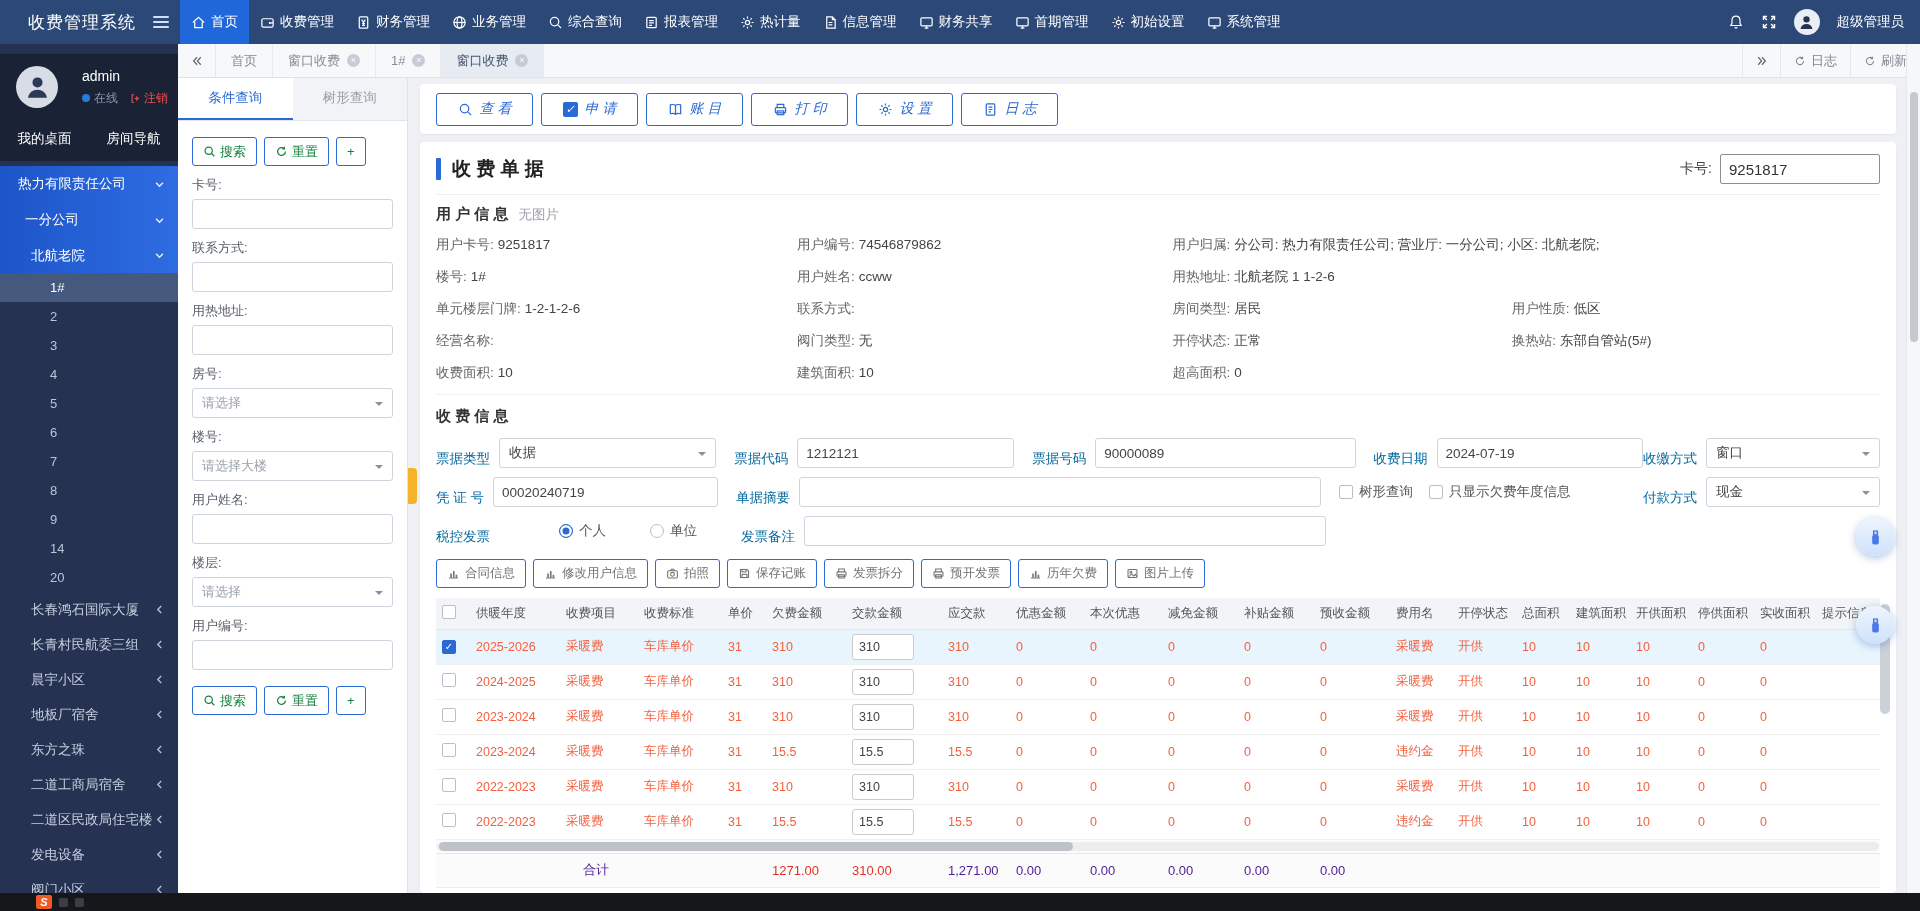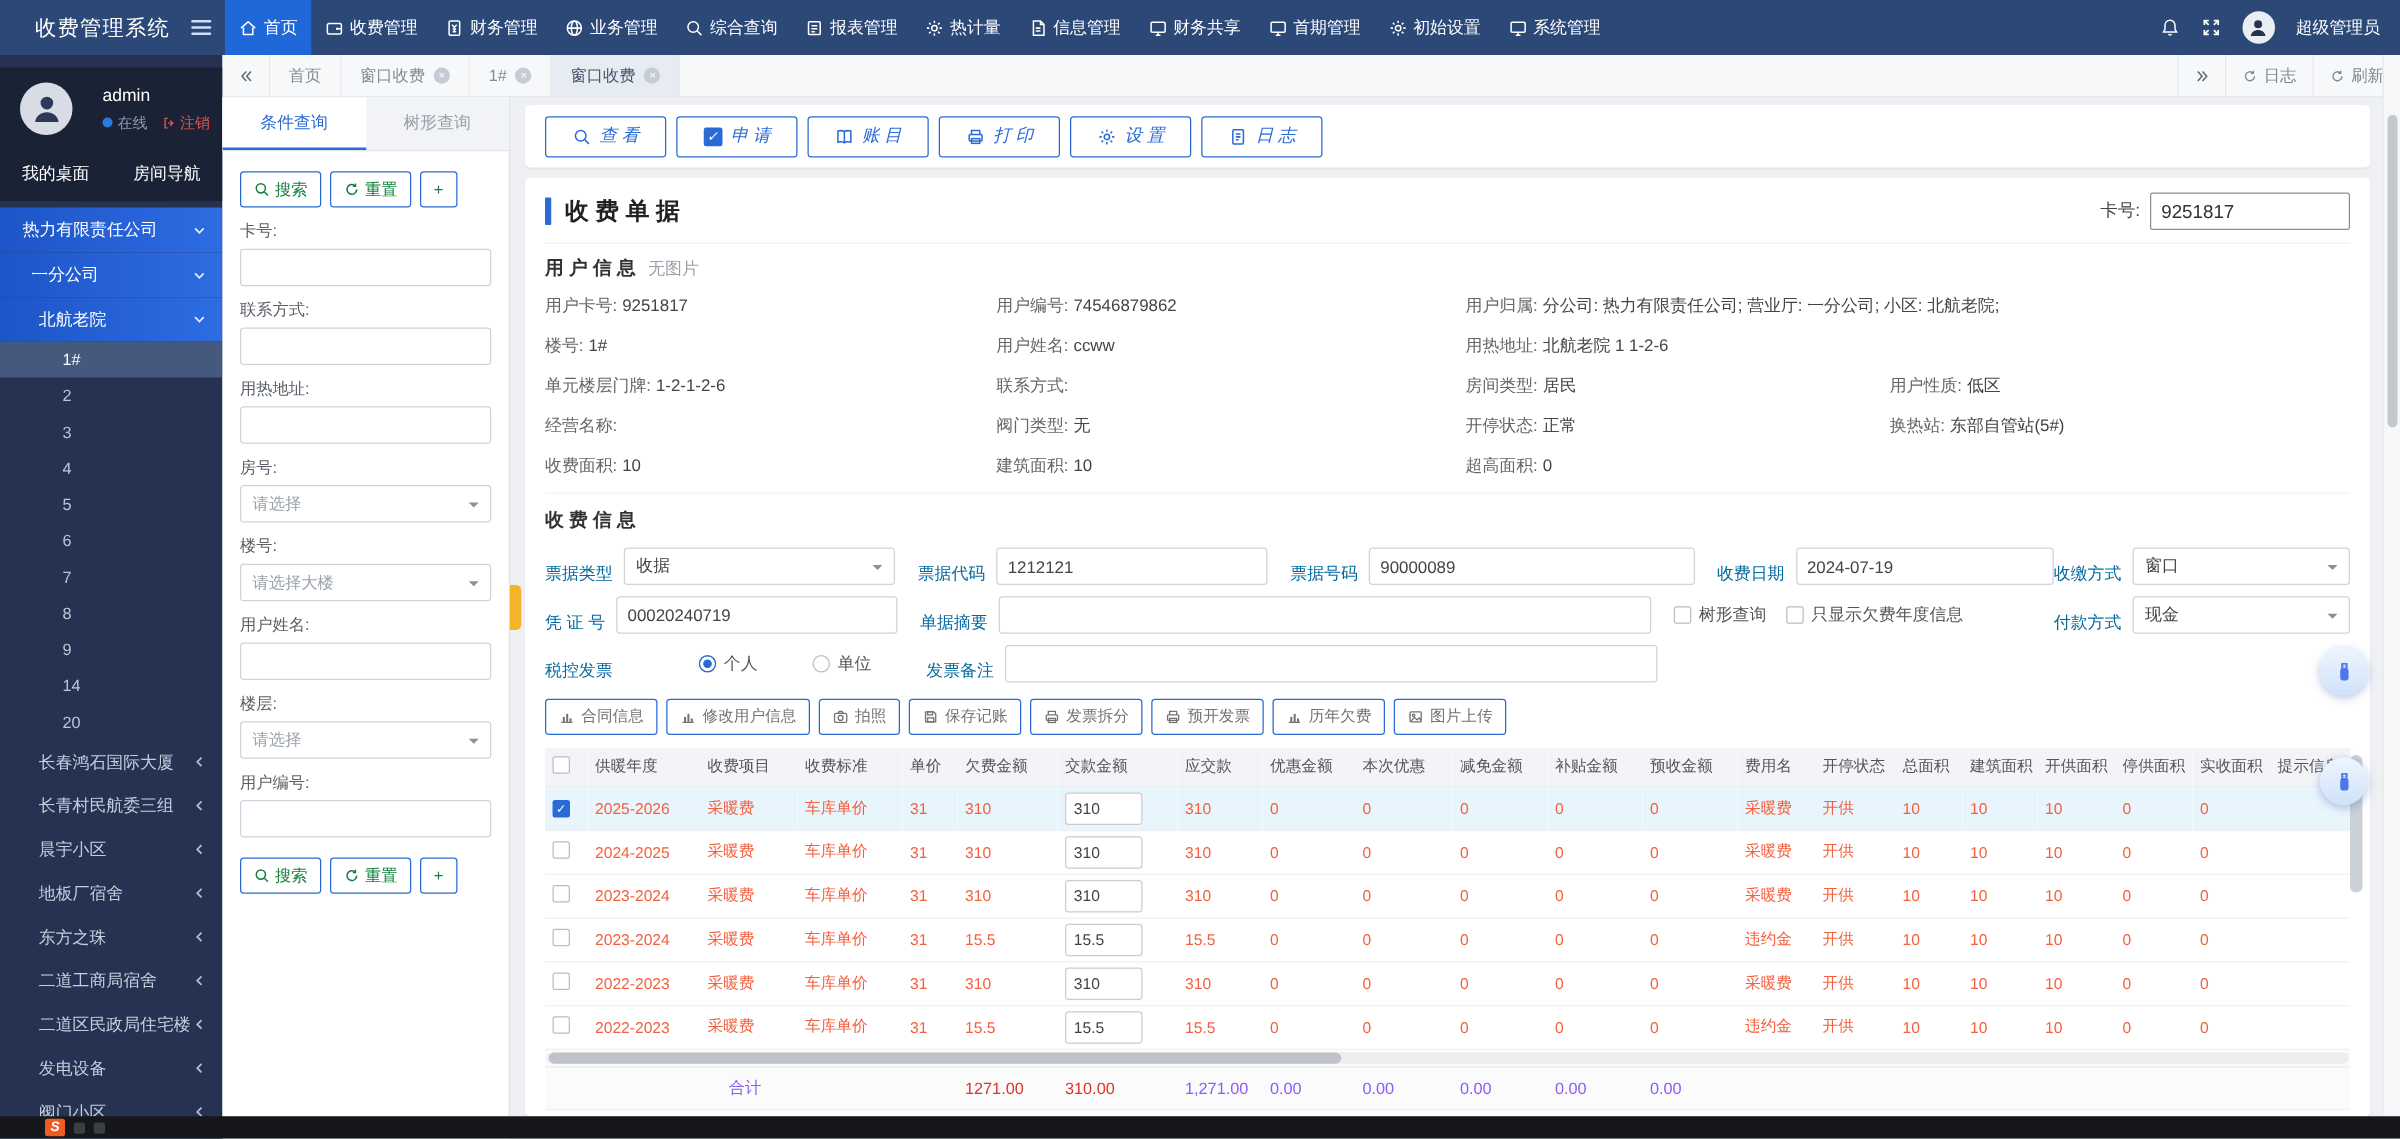--- a/index.html
+++ b/index.html
@@ -124,21 +124,21 @@
   .btn-md svg { width:13px; height:13px; }
 
   table.fee-table { border-collapse:collapse; table-layout:fixed; width:1444px; font-size:12.5px; }
   .fee-table th { background:#f2f4f7; color:#555; font-weight:normal; height:31px; text-align:left; padding:0 6px; white-space:nowrap; border-bottom:1px solid #e4e7ec; overflow:hidden; }
   .fee-table td { height:35px; padding:0 6px; color:#f4603f; border-bottom:1px solid #f0f0f0; white-space:nowrap; overflow:hidden; }
   .fee-table tr.checked td { background:#e8f5fd; }
   .pay-input { width:62px; height:26px; border:1px solid #ccc; border-radius:3px; padding:0 6px; font-size:12.5px; color:#444; background:#fff; }
   tr.scroll-row td { height:13px; background:#fafbfc; padding:2px 1px; border-bottom:none; }
   .hscroll { height:9px; background:#ededed; border-radius:5px; position:relative; }
   .hscroll .hthumb { position:absolute; left:2px; top:0; height:9px; width:44%; background:#bfc3c9; border-radius:5px; }
-  tr.total-row td { background:#fbfbfc; color:#8b5cf6; height:34px; border-top:1px solid #e8e8e8; border-bottom:1px solid #eee; font-size:13px; }
+  tr.total-row td { background:#fbfbfc; color:#4c1d95; height:34px; border-top:1px solid #e8e8e8; border-bottom:1px solid #eee; font-size:13px; }
   td.total-label { text-align:center; }
   .red { color:#e03225 !important; }
 
   .table-vscroll { position:absolute; right:6px; top:462px; width:10px; height:110px; background:#ccd0d7; border-radius:5px; }
 
   
   .float-btn { position:absolute; right:26px; width:38px; height:38px; border-radius:50%; background:linear-gradient(#eef5ff,#cfe2fa); box-shadow:0 2px 8px rgba(60,100,180,.4); display:flex; align-items:center; justify-content:center; color:#4a78e8; z-index:8; cursor:pointer; }
   .float-btn svg { width:19px; height:19px; }
   .fb1 { top:518px; } .fb2 { top:606px; }
 

